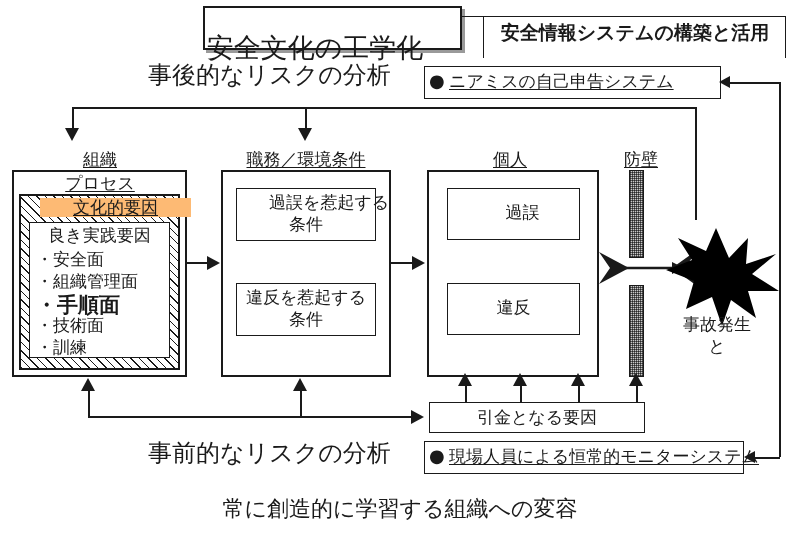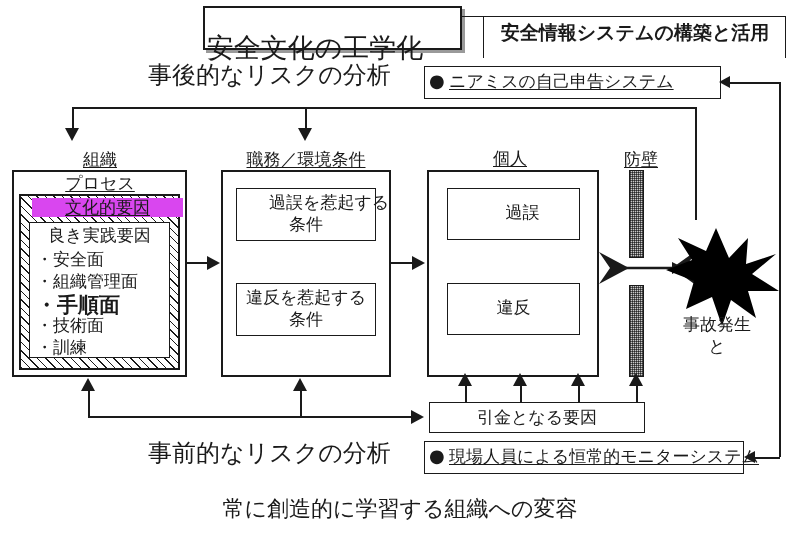--- a/index.html
+++ b/index.html
@@ -139,21 +139,21 @@
   <div class="vline" style="left:72px; top:107px; height:23px;"></div>
   <div class="arrow-d" style="left:65px; top:128px;"></div>
   <div class="vline" style="left:305px; top:107px; height:23px;"></div>
   <div class="arrow-d" style="left:298px; top:128px;"></div>
 
   <div class="txt center ul" style="left:20px; top:150px; width:160px; font-size:17px;">組織</div>
   <div class="box" style="left:12px; top:170px; width:175px; height:207px;"></div>
   <div class="txt center ul" style="left:20px; top:174px; width:160px; font-size:17px;">プロセス</div>
 
   <div class="hatch" style="left:19px; top:194px; width:161px; height:176px;"></div>
-  <div class="txt center ul" style="left:32px; top:198px; width:151px; font-size:17px; background:#d946ef;">文化的要因</div>
+  <div class="txt center ul" style="left:40px; top:198px; width:151px; font-size:17px; background:#fdba74;">文化的要因</div>
 
   <div class="box-thin" style="left:29px; top:222px; width:141px; height:136px;"></div>
   <div class="txt center" style="left:32px; top:226px; width:135px; font-size:17px;">良き実践要因</div>
   <div class="txt" style="left:36px; top:250px; font-size:17px;">・安全面</div>
   <div class="txt" style="left:36px; top:272px; font-size:17px;">・組織管理面</div>
   <div class="txt" style="left:36px; top:294px; font-size:21px;font-weight:bold;">・手順面</div>
   <div class="txt" style="left:36px; top:316px; font-size:17px;">・技術面</div>
   <div class="txt" style="left:36px; top:338px; font-size:17px;">・訓練</div>
 
   <div class="txt center ul" style="left:222px; top:150px; width:168px; font-size:17px;">職務／環境条件</div>
@@ -163,21 +163,21 @@
   <div class="txt center" style="left:236px; top:193px; width:140px; font-size:17px;padding-left:33px;">過誤を惹起する</div>
   <div class="txt center" style="left:236px; top:215px; width:140px; font-size:17px;">条件</div>
 
   <div class="box-thin" style="left:236px; top:283px; width:140px; height:53px;"></div>
   <div class="txt center" style="left:236px; top:288px; width:140px; font-size:17px;">違反を惹起する</div>
   <div class="txt center" style="left:236px; top:310px; width:140px; font-size:17px;">条件</div>
 
   <div class="hline" style="left:187px; top:262px; width:22px;"></div>
   <div class="arrow-r" style="left:207px; top:256px;"></div>
 
-  <div class="txt center ul" style="left:450px; top:150px; width:120px; font-size:17px;font-family:Liberation Mono, monospace;">個人</div>
+  <div class="txt center ul" style="left:450px; top:150px; width:120px; font-size:17px;">個人</div>
   <div class="box" style="left:427px; top:170px; width:172px; height:207px;"></div>
 
   <div class="box-thin" style="left:447px; top:188px; width:133px; height:52px;"></div>
   <div class="txt center" style="left:447px; top:203px; width:133px; font-size:17px;margin-left:9px;">過誤</div>
 
   <div class="box-thin" style="left:447px; top:283px; width:133px; height:52px;"></div>
   <div class="txt center" style="left:447px; top:298px; width:133px; font-size:17px;">違反</div>
 
   <div class="hline" style="left:391px; top:262px; width:23px;"></div>
   <div class="arrow-r" style="left:412px; top:256px;"></div>

